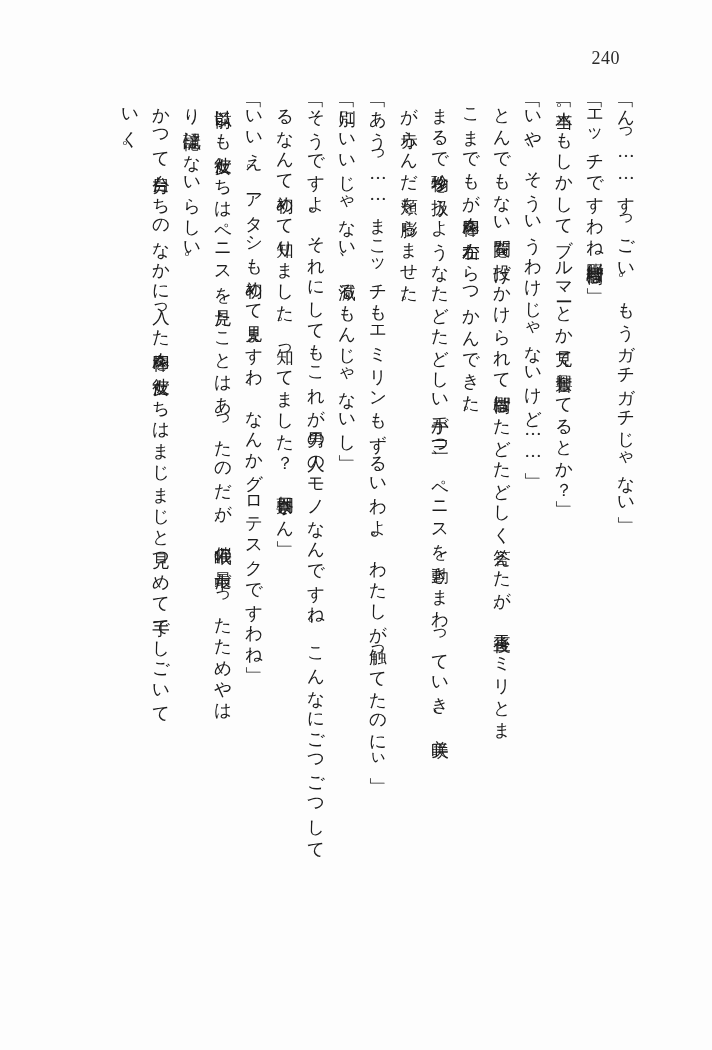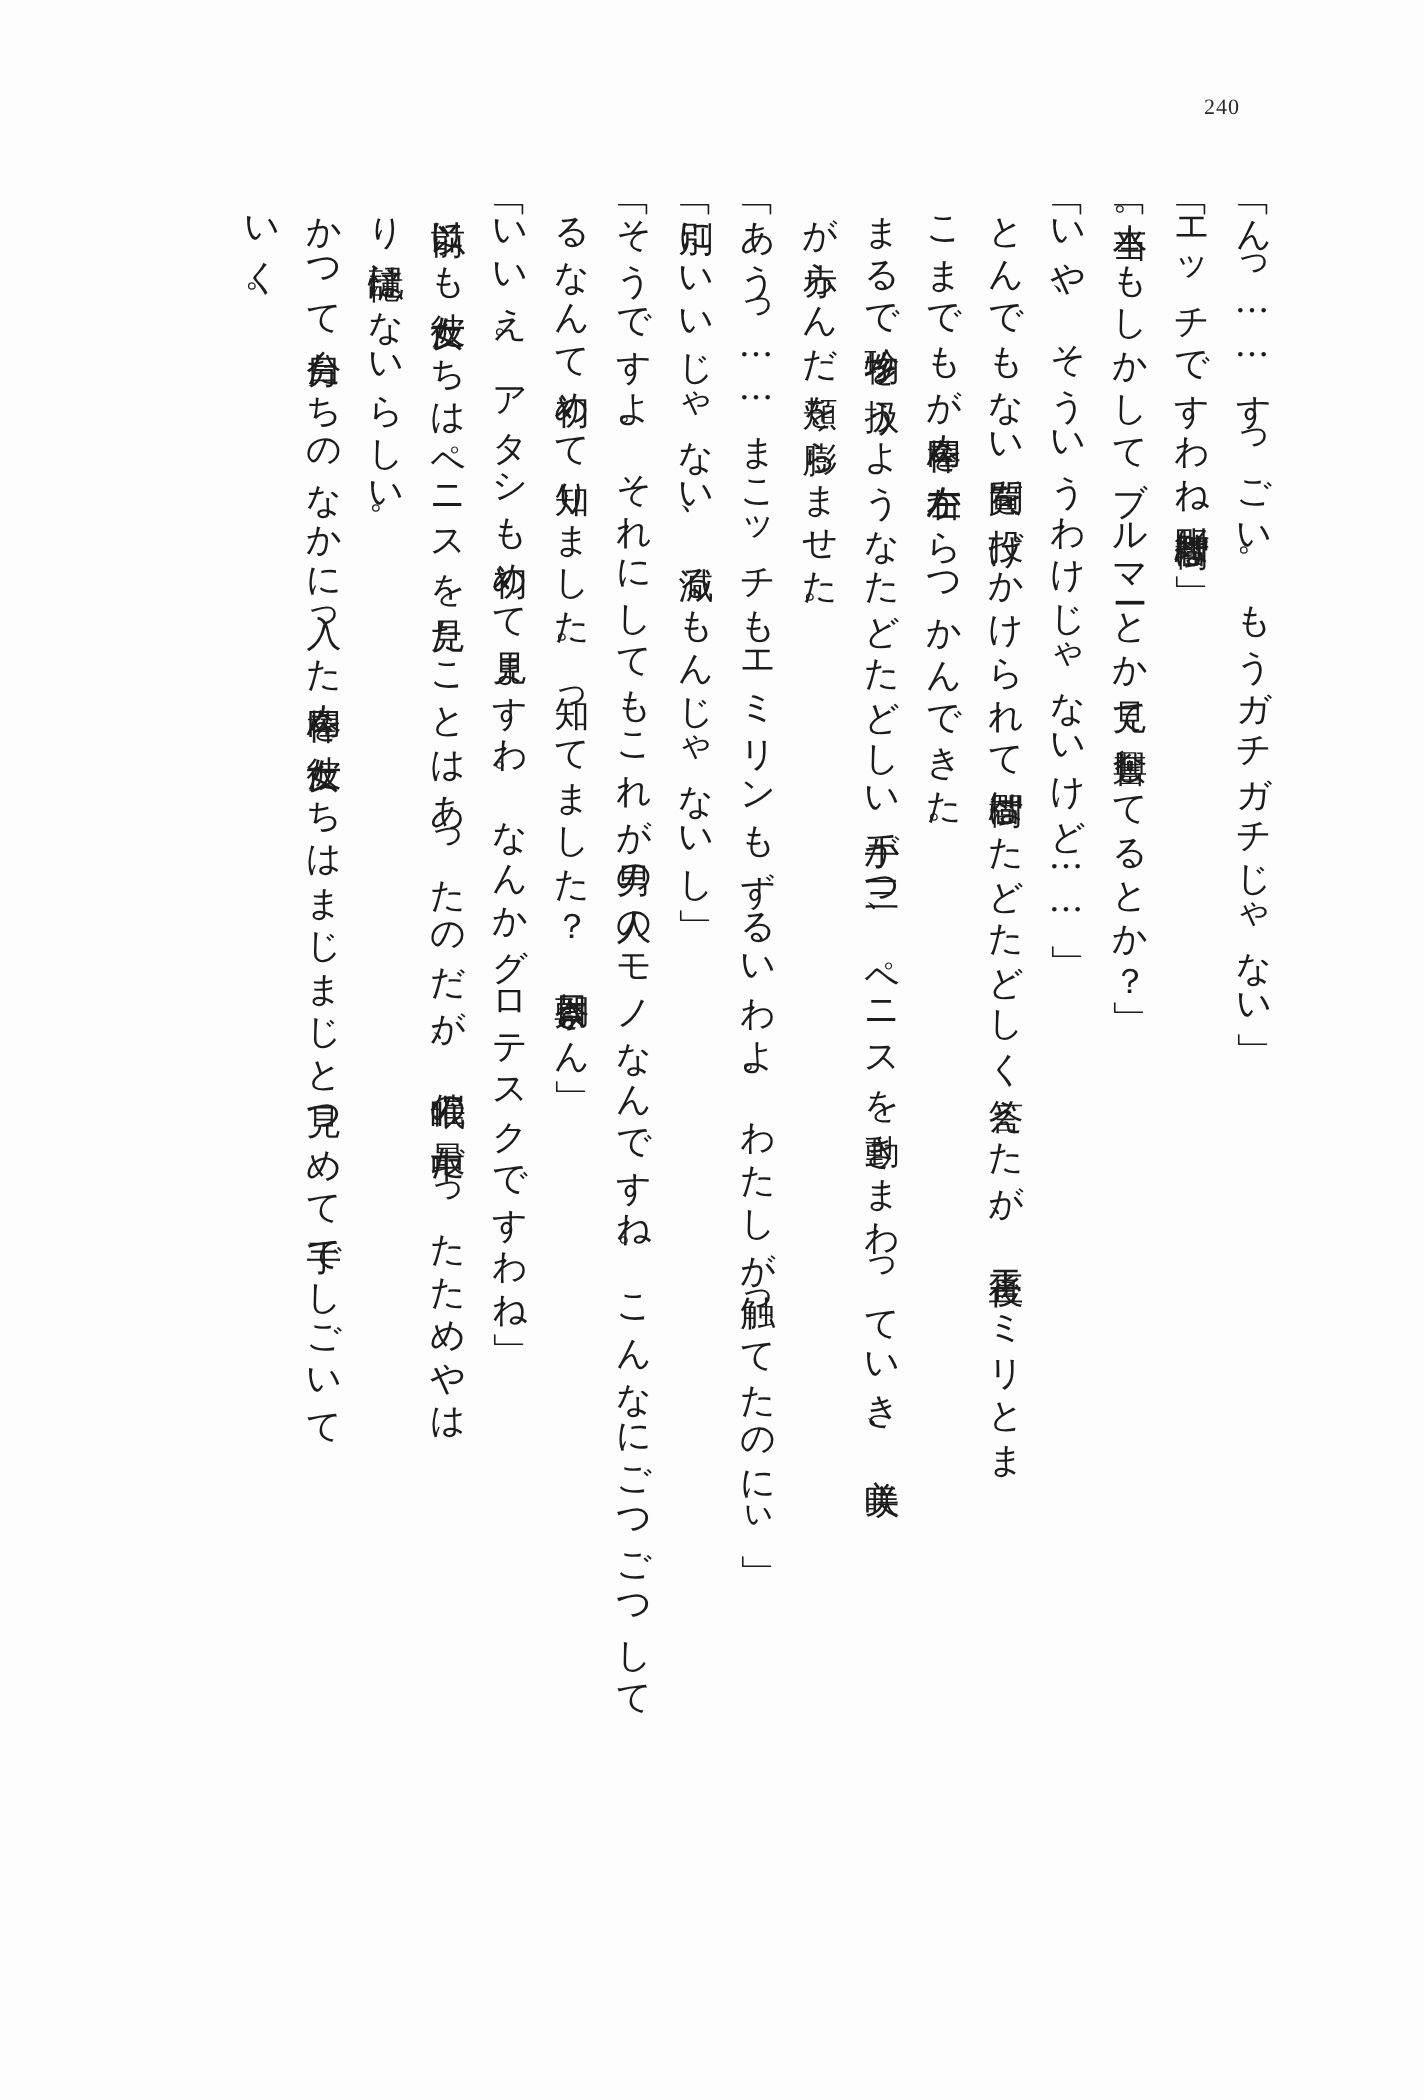--- a/index.html
+++ b/index.html
@@ -21,21 +21,21 @@
     height: 1050px;
     background: #fdfdfd;
     box-sizing: border-box;
   }
 
   
   .page-number {
     position: absolute;
     top: 48px;
     right: 92px;
-    font-size: 11px;
+    font-size: 18px;
     letter-spacing: 0.5px;
     color: #2a2a2a;
     font-family: "Liberation Serif", "DejaVu Serif", serif;
   }
 
   
   .body-text {
     position: absolute;
     top: 96px;
     right: 78px;

